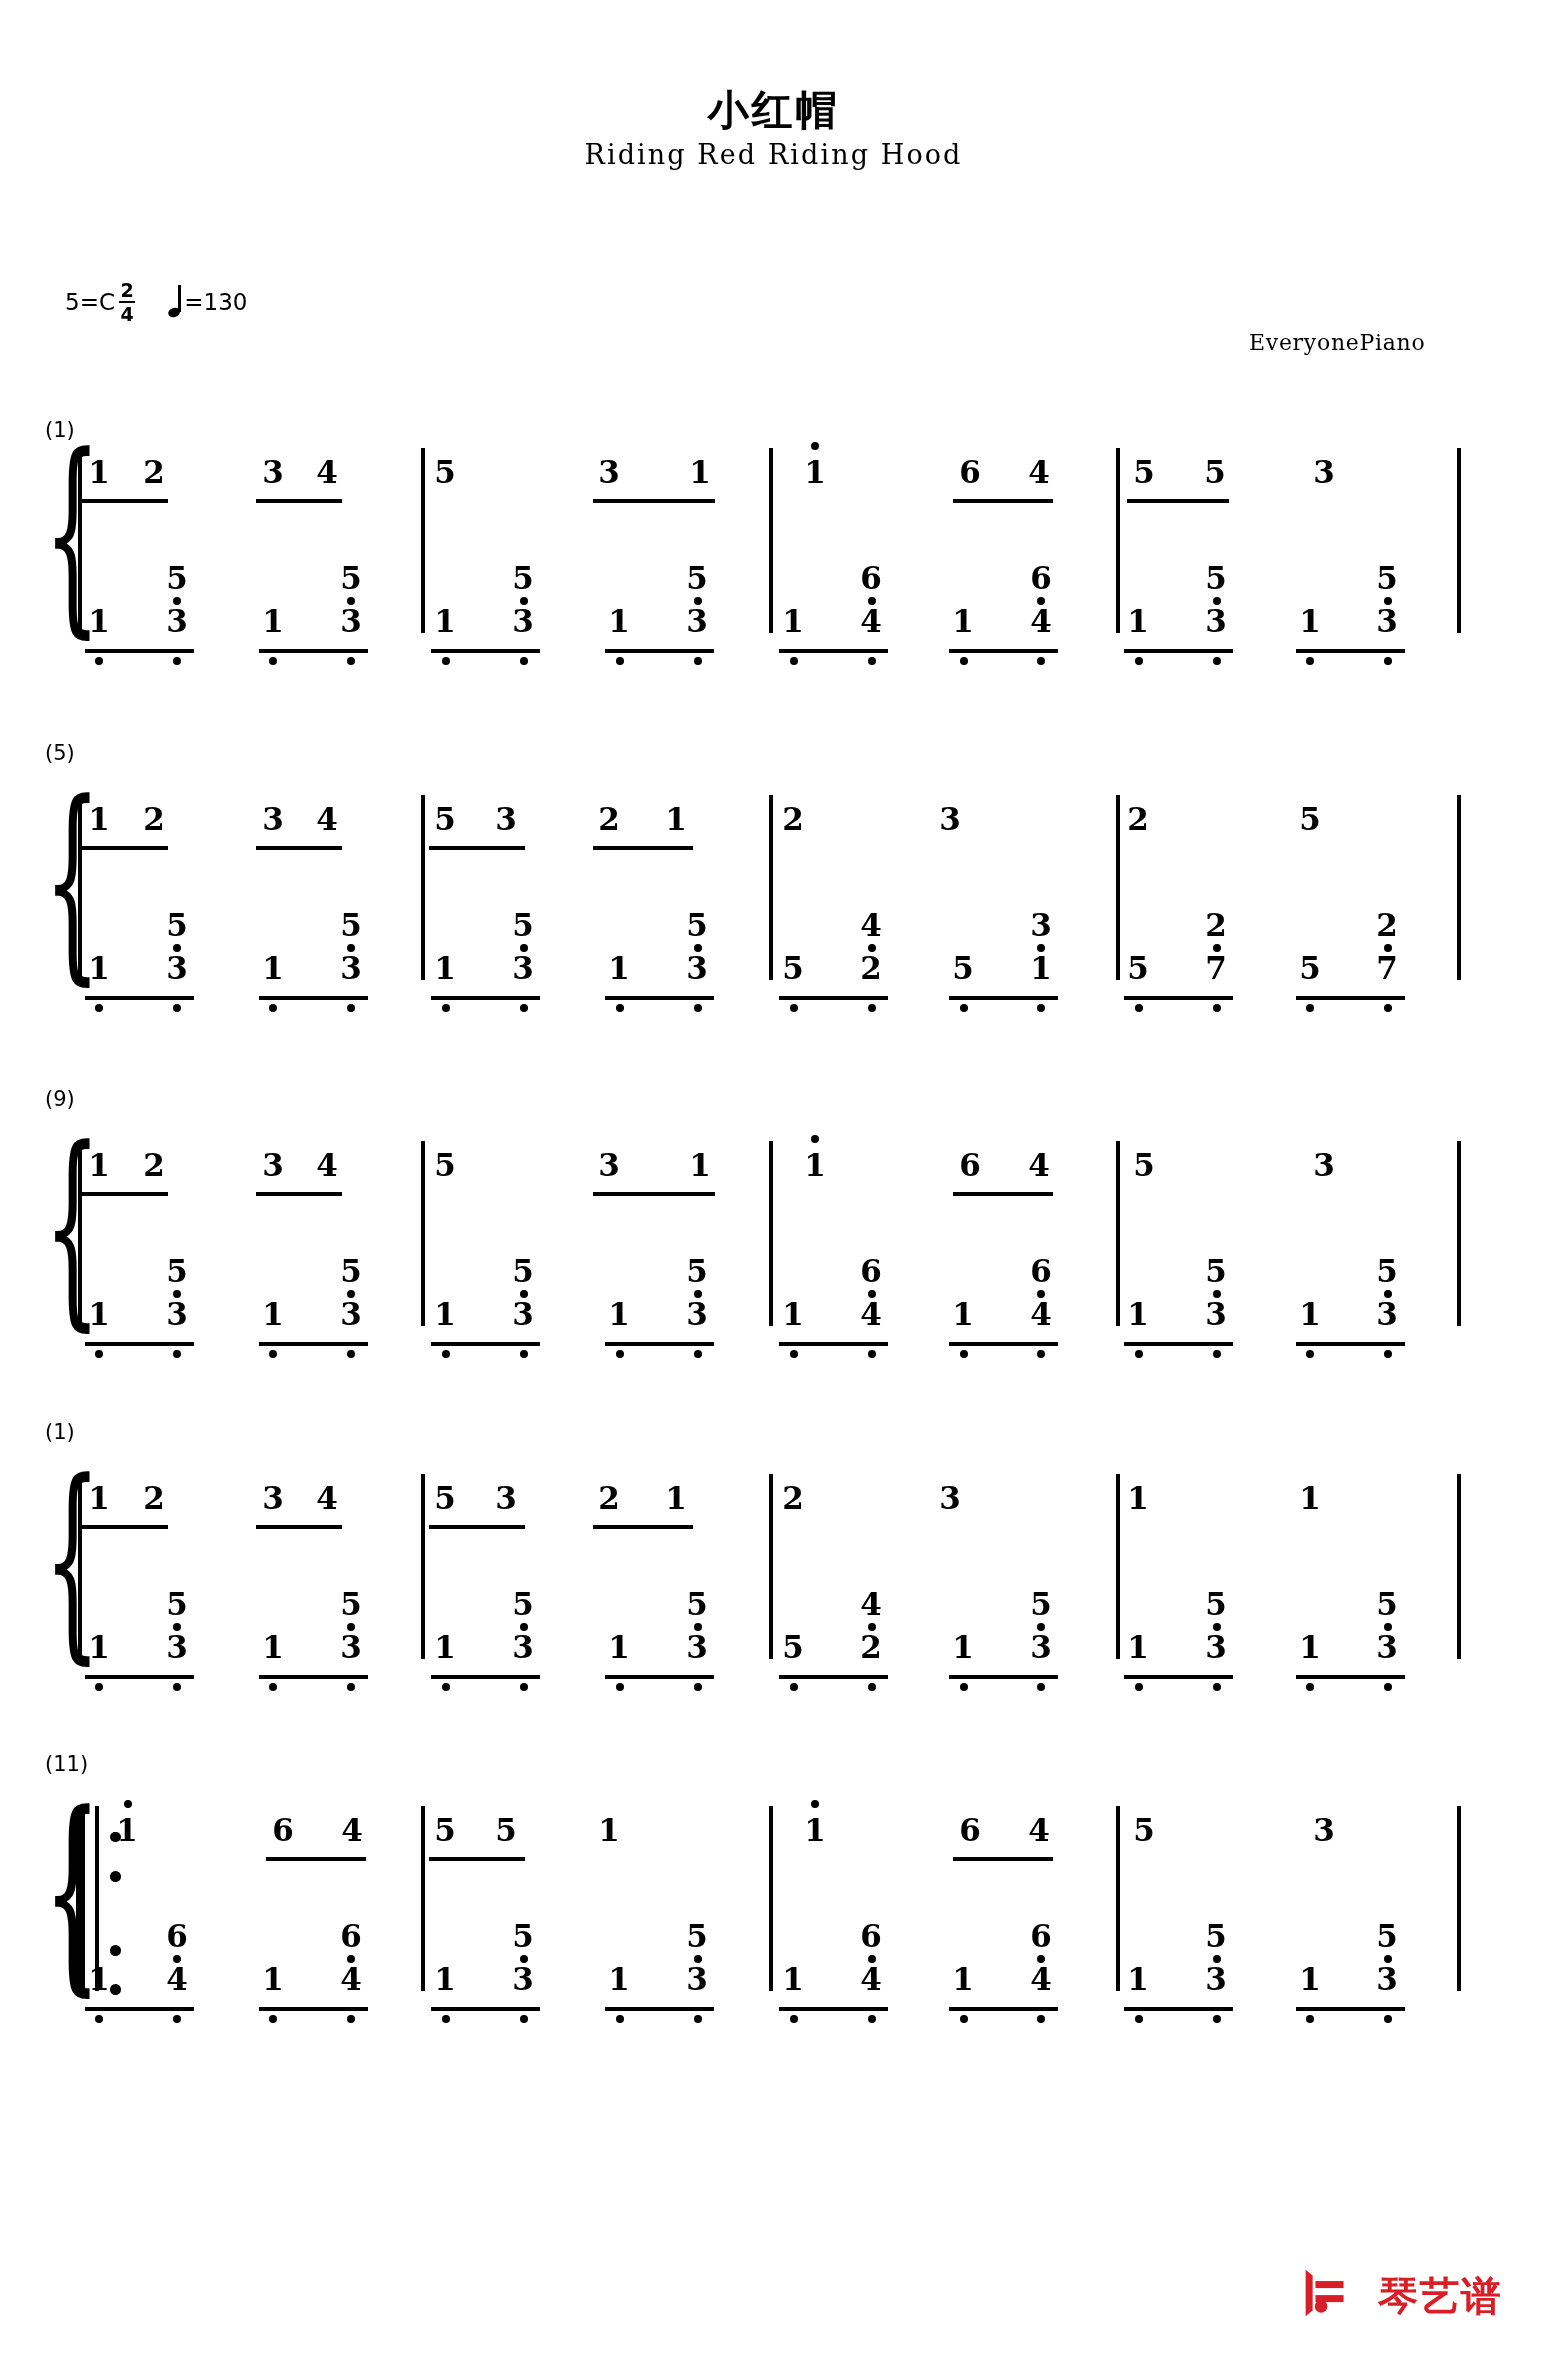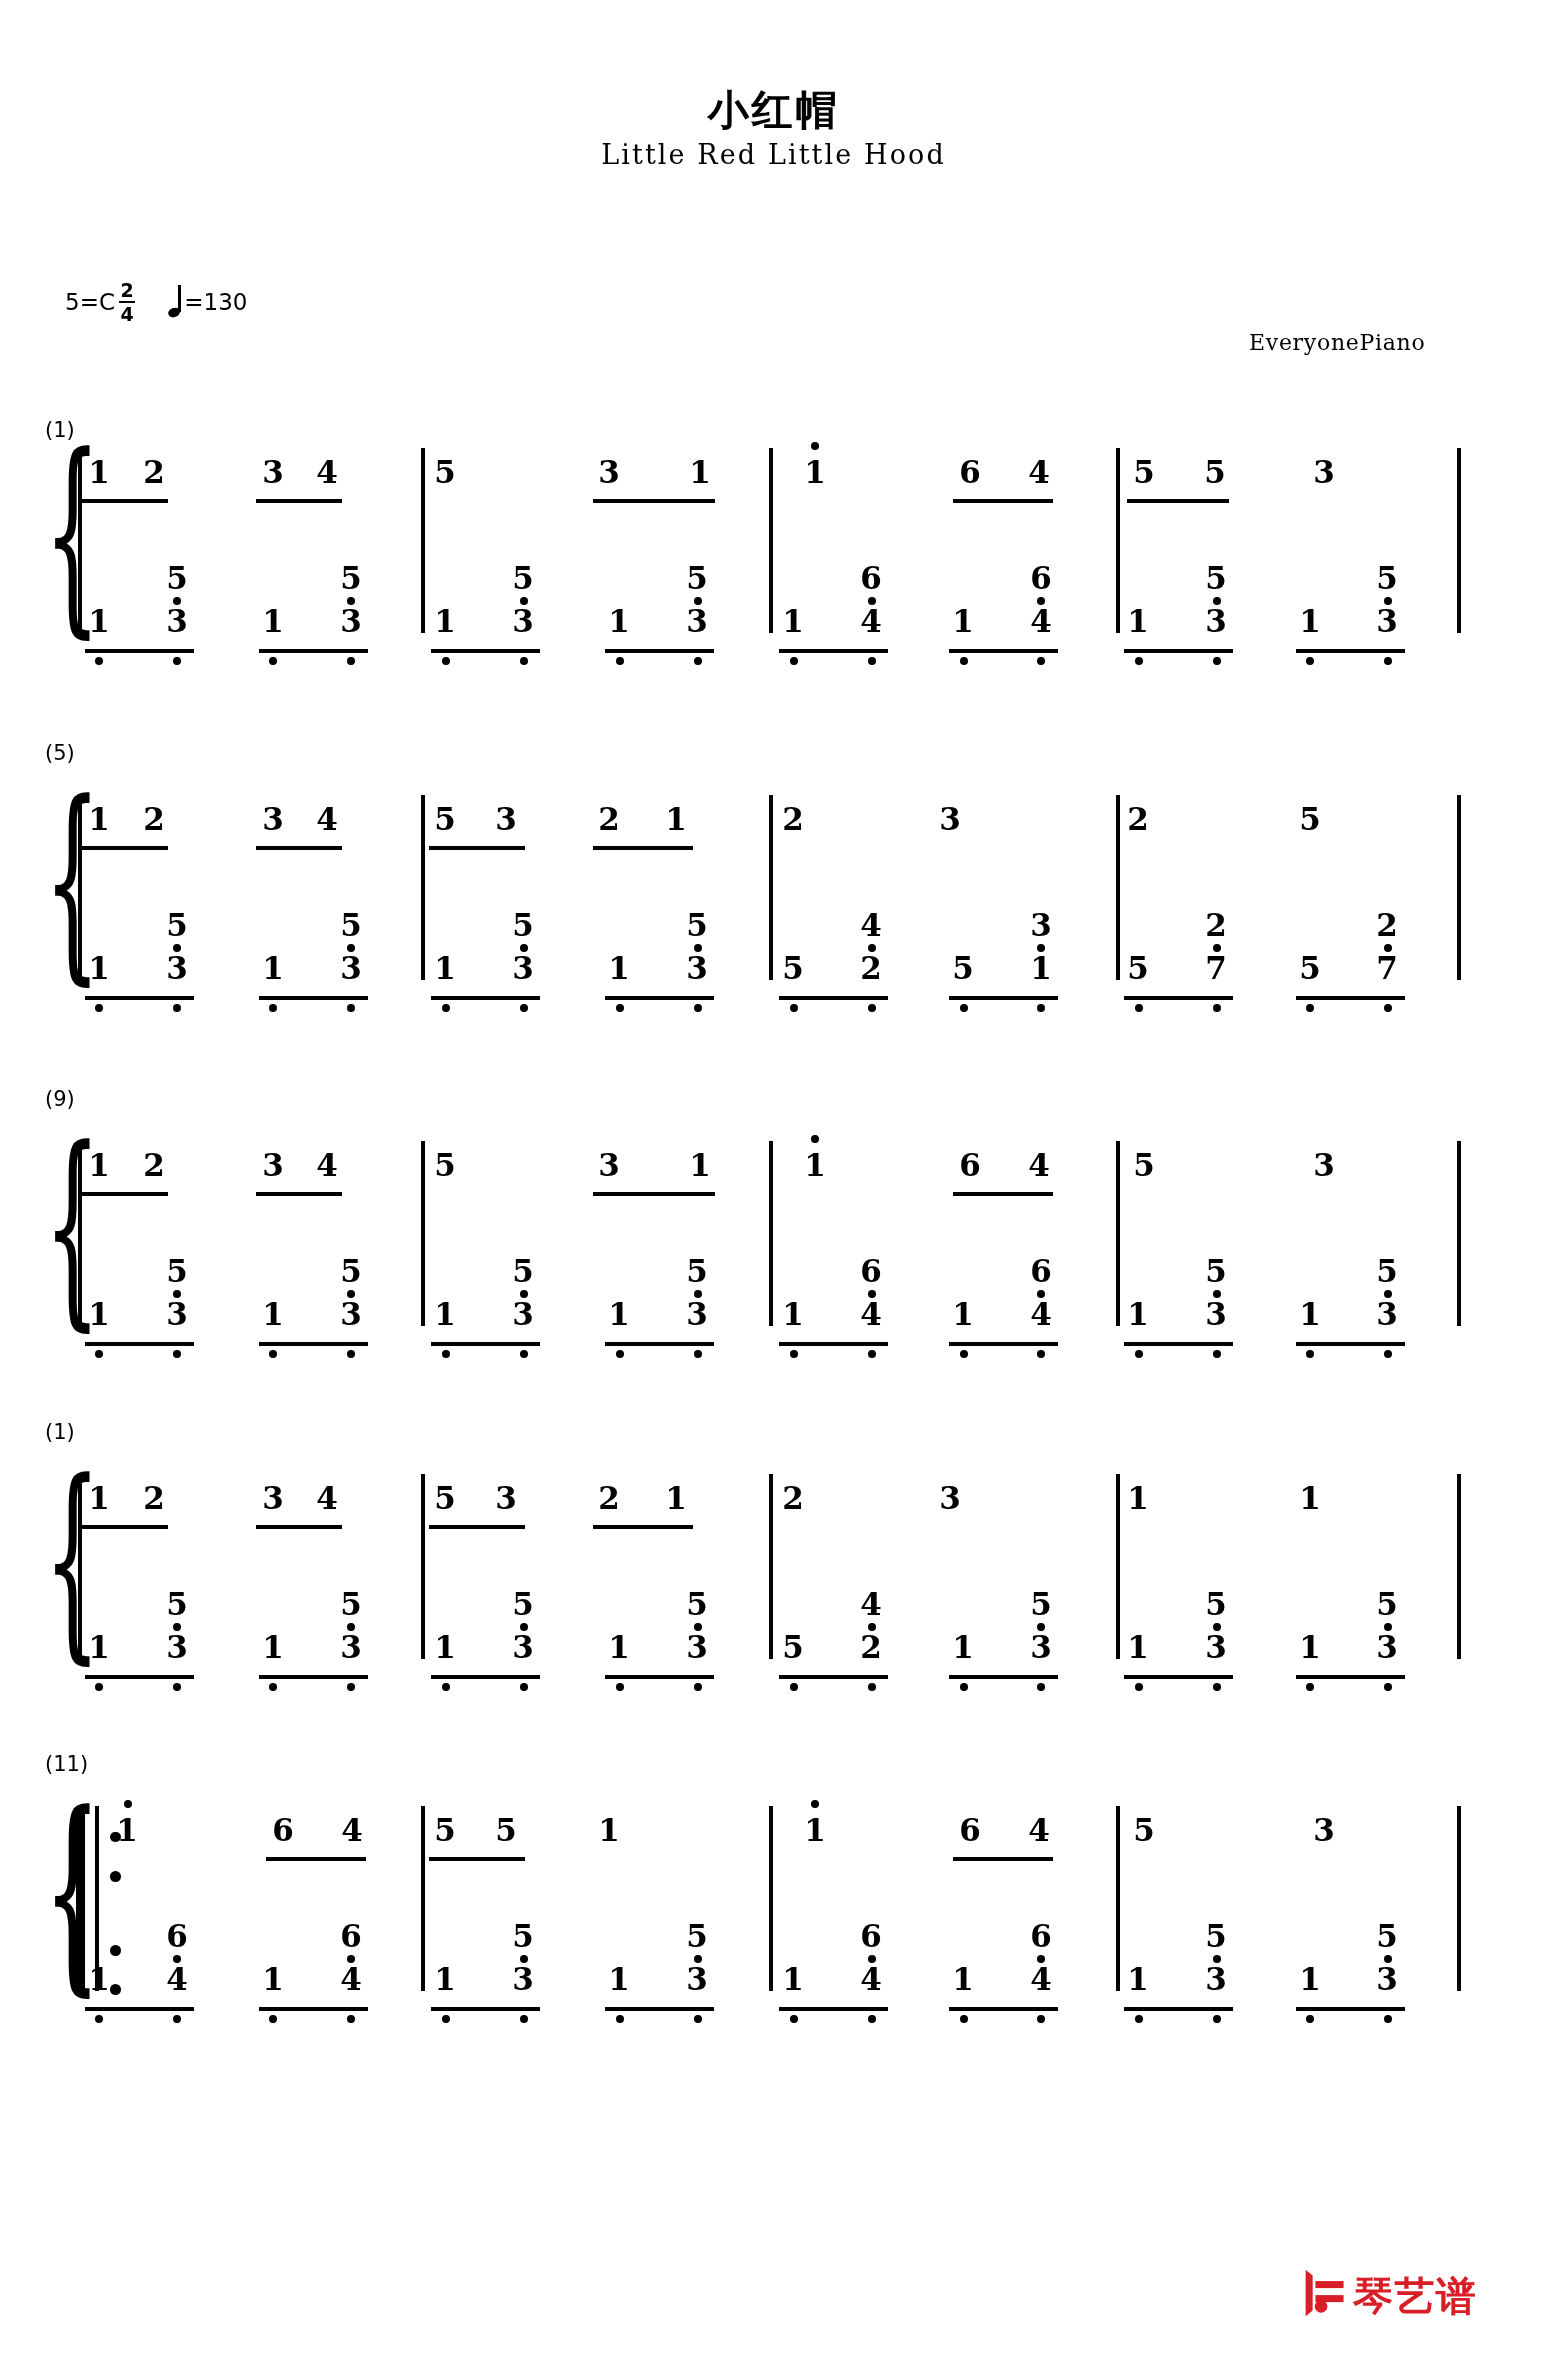--- a/index.html
+++ b/index.html
@@ -44,28 +44,28 @@
   
   .n{position:absolute;font-family:"DejaVu Serif",serif;font-weight:700;font-size:31px;
      line-height:1;text-align:center;width:28px;}
   .beam{position:absolute;height:4.2px;background:#000;}
   .dotu{position:absolute;width:7.8px;height:7.8px;border-radius:50%;background:#000;}
   .dotd{position:absolute;width:7.8px;height:7.8px;border-radius:50%;background:#000;}
 
   
   #logo{position:absolute;left:1300px;top:2263px;width:212px;height:62px;}
   #logo .mark{position:absolute;left:0;top:4.2px;width:52px;height:52px;}
-  #logo .txt{position:absolute;left:53px;top:5.7px;font-family:"DejaVu Sans",sans-serif;
+  #logo .txt{position:absolute;left:78px;top:5.7px;font-family:"DejaVu Sans",sans-serif;
              font-weight:700;font-size:40px;color:#d81e26;letter-spacing:1.4px;}
 </style>
 </head>
 <body>
 
 <div id="title-cn">小红帽</div>
-<div id="title-en">Little Red Little Hood</div>
+<div id="title-en">Riding Red Riding Hood</div>
 
 <div id="meta-left">
   <span>5=C</span>
   <span class="frac">
     <span class="num">2</span>
     <span class="den">4</span>
   </span>
   <span id="tempo">
     <span class="qnote">
         <i></i>

